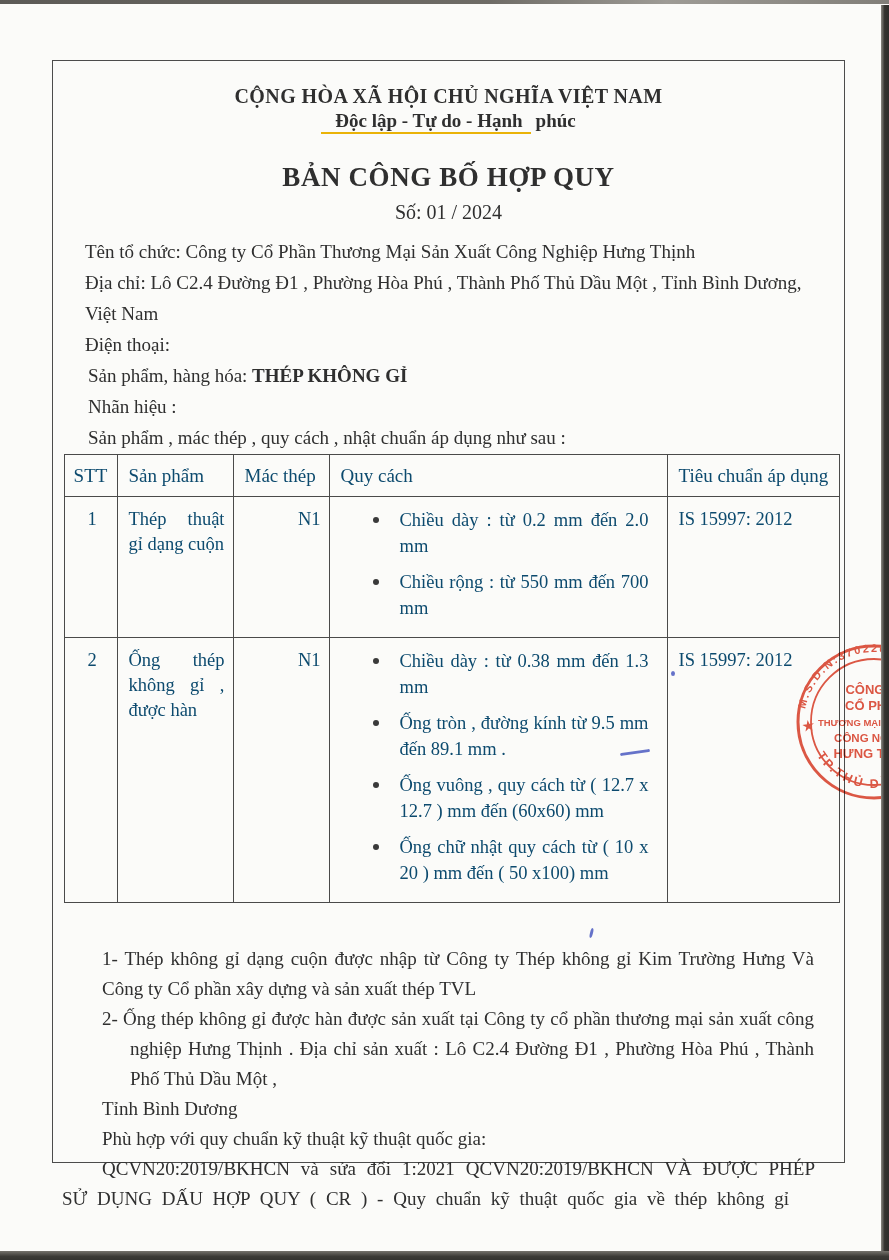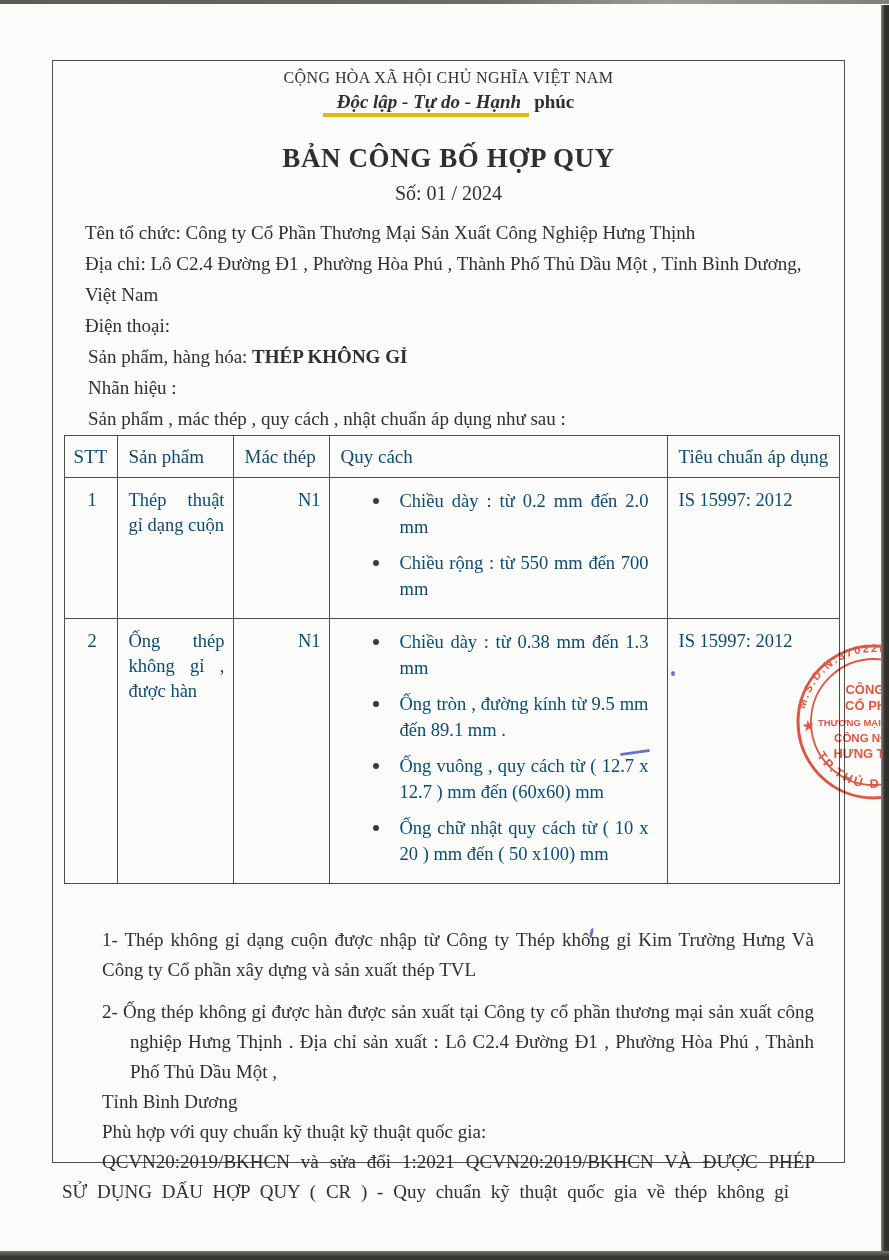--- a/index.html
+++ b/index.html
@@ -16,23 +16,23 @@
                  background:linear-gradient(90deg,#8a8882,#34332f 45%,#2e2d2a); z-index:5; }
   .scan-bottom { position:absolute; left:0; top:1251px; width:889px; height:9px;
                  background:linear-gradient(180deg,#75726c,#3b3a36 60%,#343330); z-index:5; }
 
   .doc-frame {
     position:absolute; left:52px; top:60px; width:793px; height:1103px;
     border:1.5px solid #4c4c4c; box-sizing:border-box; z-index:1;
   }
 
   .c { text-align:center; }
-  .hdr-national { margin:4px 0 0 0; font-size:16px; line-height:25px; font-weight:normal; letter-spacing:.4px; }
+  .hdr-national { margin:23px 0 0 0; font-size:20px; line-height:25px; font-weight:bold; letter-spacing:.4px; }
   .hdr-motto { margin:0; font-size:19px; line-height:24px; font-weight:bold; }
-  .hdr-motto .ul { border-bottom:4px solid #eab308; padding:0 8px 1px 14px;font-style:italic; }
+  .hdr-motto .ul { border-bottom:2px solid #eab308; padding:0 8px 1px 14px; }
   .hdr-motto .tail { padding-left:5px; }
   .doc-title { margin:29px 0 0 0; font-size:27px; line-height:31px; font-weight:bold; letter-spacing:.6px; }
   .doc-number { margin:6px 0 0 0; font-size:20px; line-height:26px; }
 
   .p-body { margin:0 30px 0 32px; font-size:19px; line-height:31px; }
   .p-first { margin-top:11px; }
   .bold { font-weight:bold; }
 
   table.spec {
     border-collapse:collapse; table-layout:fixed;
@@ -51,21 +51,21 @@
   .col-stt{width:53px;} .col-name{width:116px;} .col-grade{width:96px;}
   .col-spec{width:338px;} .col-std{width:172px;}
 
   ul.specs { list-style:none; margin:0; padding:0 10px 0 0; }
   ul.specs li { position:relative; padding-left:59px; margin:0 0 10px 0;
                 text-align:justify; line-height:26px; }
   ul.specs li::before { content:""; position:absolute; left:32px; top:10px;
                 width:6px; height:6px; border-radius:50%; background:#3a3a3a; }
 
   .notes { margin-top:41px; font-size:19px; line-height:30px; }
-  .note1 { margin:0 30px 12px 49px; text-align:justify; }
+  .note1 { margin:0 30px 0 49px; text-align:justify; }
   .note2 { margin:0 30px 0 77px; text-indent:-28px; text-align:justify; }
   .p-province, .p-conform { margin:0 30px 0 49px; }
   .p-qcvn { margin:0 29px 0 9px; text-indent:40px; text-align:justify; word-spacing:5px; }
 
   
   .stamp { position:absolute; left:794px; top:642px; width:160px; height:160px;
            z-index:4; mix-blend-mode:multiply; opacity:.93; }
   .stamp svg text { font-family:"Liberation Sans", sans-serif; font-weight:bold; }
 
   .pen-mark { position:absolute; background:#4050bd; border-radius:50%; z-index:2; opacity:.8; }

